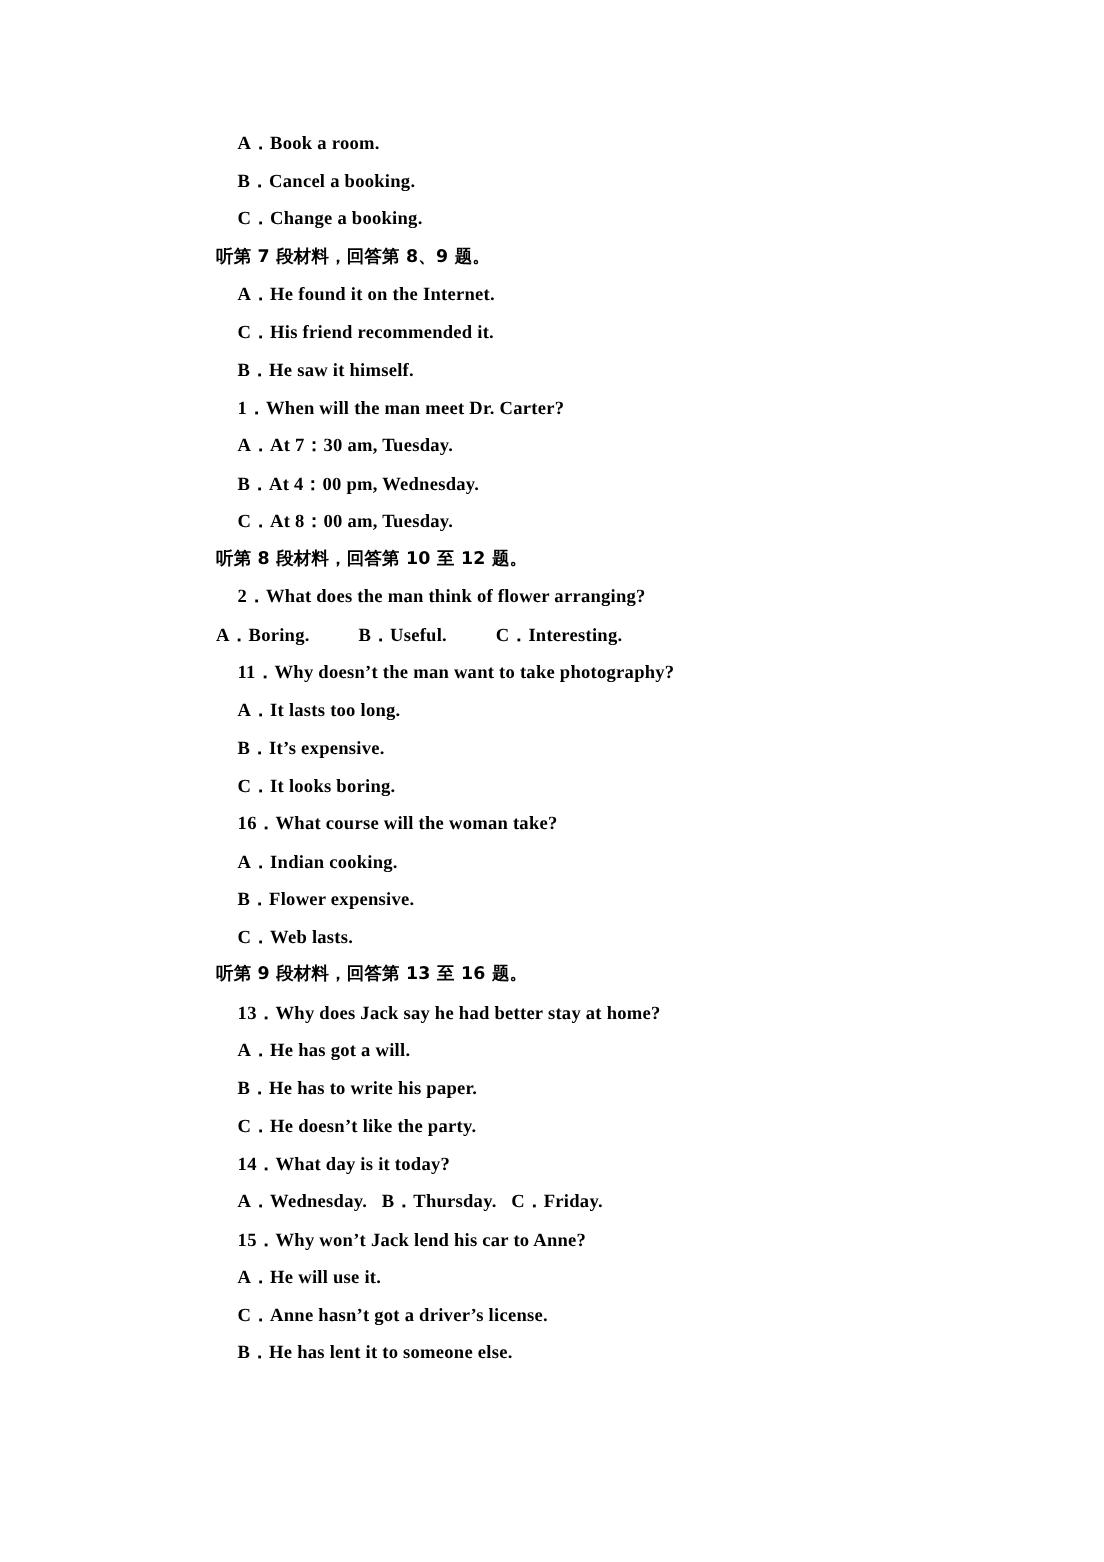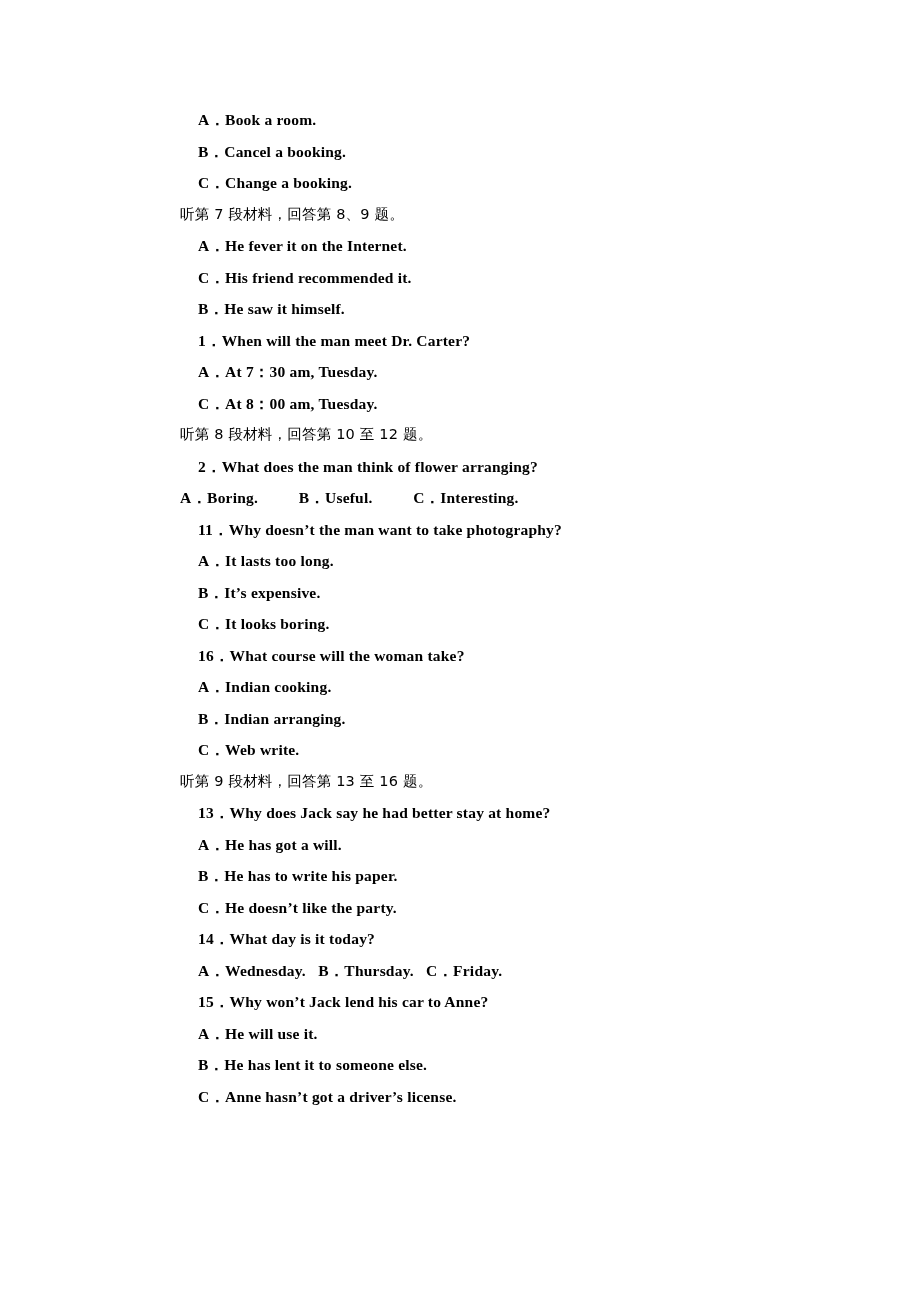--- a/index.html
+++ b/index.html
@@ -27,54 +27,55 @@
     line-height: 31.5px;
     white-space: pre;
     letter-spacing: 0.2px;
   }
   .indent {
     padding-left: 18px;
   }
   .cjk {
     font-family: "DejaVu Sans", "Liberation Sans", sans-serif;
     font-size: 14.5px;
-    font-weight: normal;
+    font-weight: bold;
   }
 </style>
 </head>
 <body>
 
 <div class="page">
   <div id="content">
       <div class="line indent">A．Book a room.</div>
       <div class="line indent">B．Cancel a booking.</div>
       <div class="line indent">C．Change a booking.</div>
       <div class="line cjk">听第 7 段材料，回答第 8、9 题。</div>
-      <div class="line indent">A．He fever it on the Internet.</div>
+      <div class="line indent">A．He found it on the Internet.</div>
       <div class="line indent">C．His friend recommended it.</div>
       <div class="line indent">B．He saw it himself.</div>
       <div class="line indent">1．When will the man meet Dr. Carter?</div>
       <div class="line indent">A．At 7：30 am, Tuesday.</div>
+      <div class="line indent">B．At 4：00 pm, Wednesday.</div>
       <div class="line indent">C．At 8：00 am, Tuesday.</div>
       <div class="line cjk">听第 8 段材料，回答第 10 至 12 题。</div>
       <div class="line indent">2．What does the man think of flower arranging?</div>
       <div class="line">A．Boring.          B．Useful.          C．Interesting.</div>
       <div class="line indent">11．Why doesn’t the man want to take photography?</div>
       <div class="line indent">A．It lasts too long.</div>
       <div class="line indent">B．It’s expensive.</div>
       <div class="line indent">C．It looks boring.</div>
       <div class="line indent">16．What course will the woman take?</div>
       <div class="line indent">A．Indian cooking.</div>
-      <div class="line indent">B．Indian arranging.</div>
-      <div class="line indent">C．Web write.</div>
+      <div class="line indent">B．Flower expensive.</div>
+      <div class="line indent">C．Web lasts.</div>
       <div class="line cjk">听第 9 段材料，回答第 13 至 16 题。</div>
       <div class="line indent">13．Why does Jack say he had better stay at home?</div>
       <div class="line indent">A．He has got a will.</div>
       <div class="line indent">B．He has to write his paper.</div>
       <div class="line indent">C．He doesn’t like the party.</div>
       <div class="line indent">14．What day is it today?</div>
       <div class="line indent">A．Wednesday.   B．Thursday.   C．Friday.</div>
       <div class="line indent">15．Why won’t Jack lend his car to Anne?</div>
       <div class="line indent">A．He will use it.</div>
+      <div class="line indent">C．Anne hasn’t got a driver’s license.</div>
       <div class="line indent">B．He has lent it to someone else.</div>
-      <div class="line indent">C．Anne hasn’t got a driver’s license.</div>
     </div>
 </div>
 
 </body></html>

